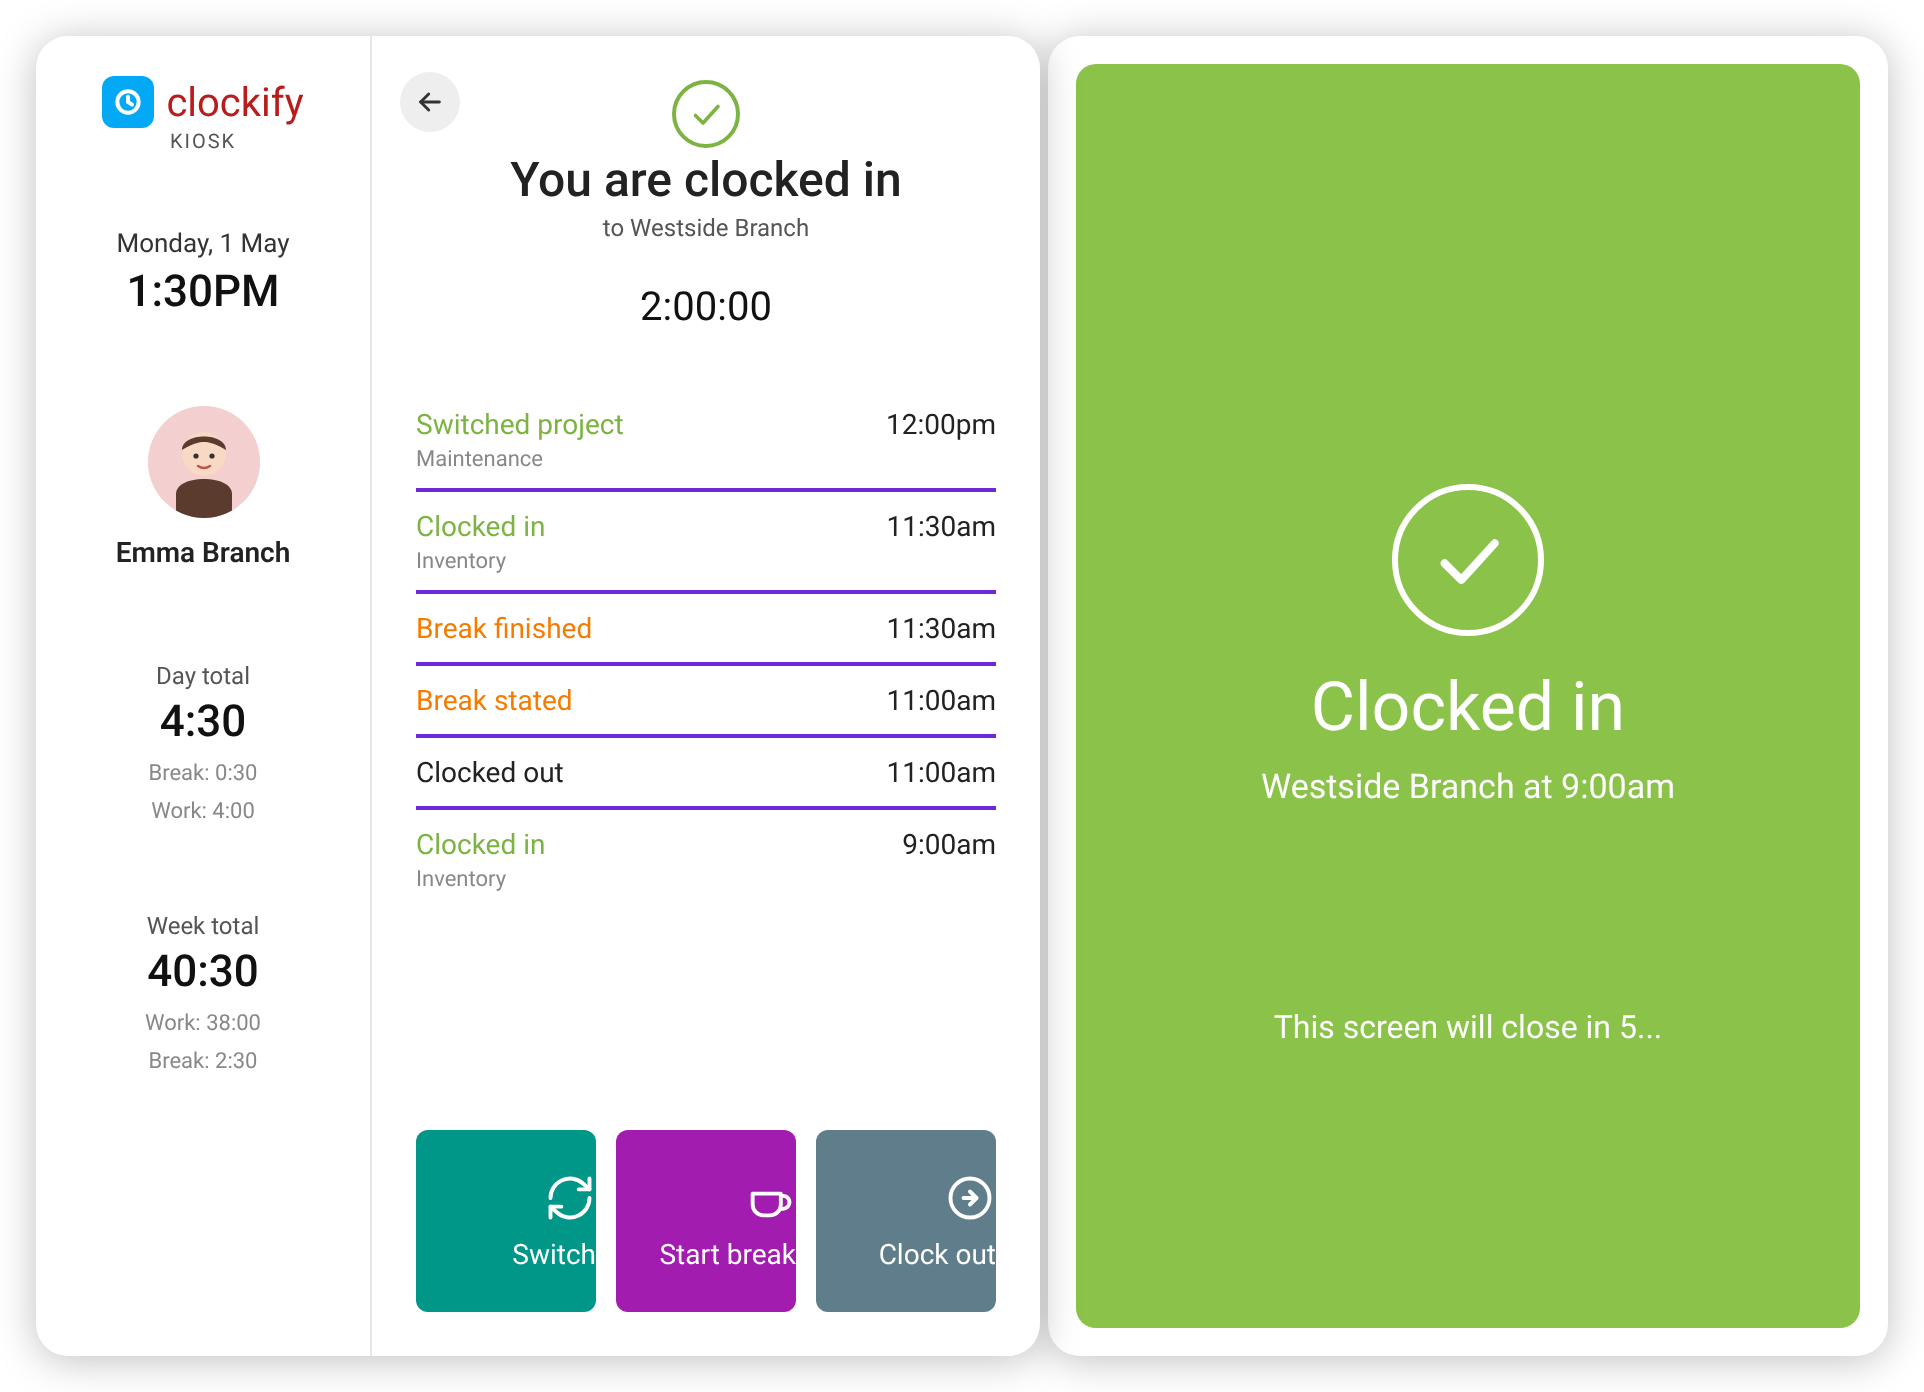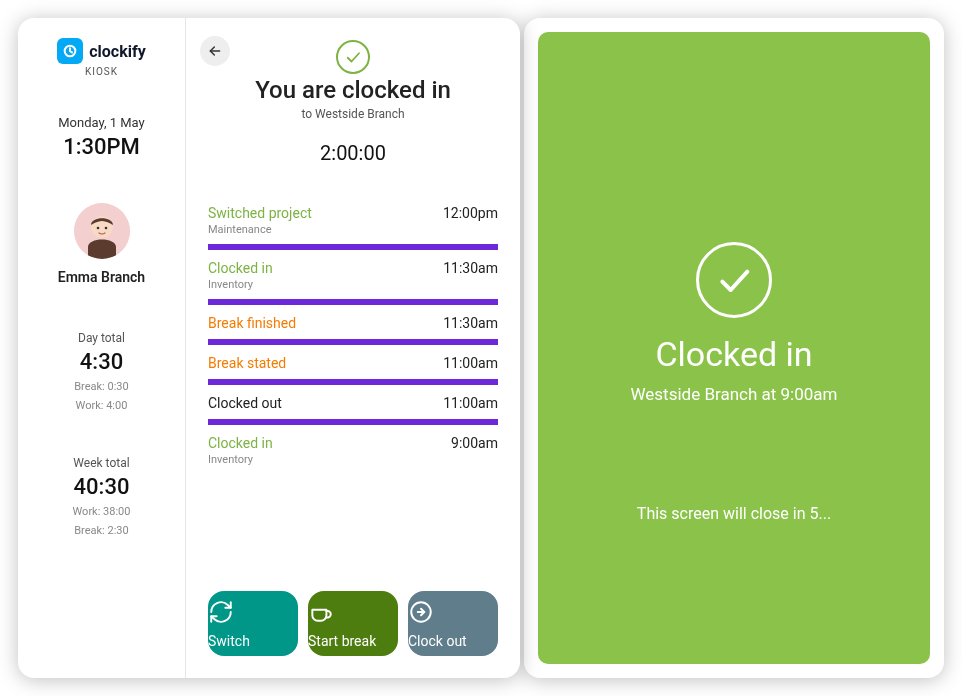--- a/index.html
+++ b/index.html
@@ -37,21 +37,21 @@
   }
   .logo-mark {
     width: 26px;
     height: 26px;
     background: #03A9F4;
     border-radius: 6px;
     display:flex;
     align-items:center;
     justify-content:center;
   }
-  .logo-text { font-size: 16px; font-weight: 700; color:#0f172a;}
+  .logo-text { font-size: 20px; font-weight: 400; color:#b91c1c;}
   .kiosk-text { font-size: 10px; letter-spacing: 1px; color:#555; margin-top:2px;}
   .date-text { font-size: 13px; color:#333; margin-top: 38px;}
   .time-text { font-size: 22px; font-weight: 500; color:#111; margin-top:4px;}
   .avatar {
     width: 56px; height:56px; border-radius:50%;
     background: radial-gradient(circle at 40% 30%, #f7d7d7 60%, #e9bcbc 100%);
     margin-top: 44px;
     position:relative;
     overflow:hidden;
   }
@@ -81,50 +81,50 @@
     width: 34px; height:34px; border-radius:50%;
     border: 2px solid #7cb342;
     display:flex;align-items:center;justify-content:center;
   }
   .clocked-title { font-size: 24px; font-weight:500; color:#222; margin-top: 2px;}
   .clocked-sub { font-size: 12px; color:#555; margin-top: 3px;}
   .clocked-time { font-size: 20px; color:#111; margin-top: 20px;}
   .events { margin-top: 30px; }
   .event-row {
     display:flex; justify-content:space-between; align-items:flex-start;
-    border-bottom:6px solid #6d28d9;
+    border-bottom:2px solid #6d28d9;
     padding: 10px 0 8px 0;
   }
   .event-row:last-child { border-bottom:none; }
   .event-title { font-size: 14px; }
   .event-title.green { color:#7cb342; }
   .event-title.orange { color:#f57c00; }
   .event-title.plain { color:#222; }
   .event-sub { font-size: 11px; color:#888; margin-top:2px;}
   .event-time { font-size: 14px; color:#222; }
   .action-row {
     margin-top:auto;
     display:flex;
     gap: 10px;
   }
   .action-btn {
     flex:1;
-    height: 65px;
-    border-radius: 16px;
+    height: 91px;
+    border-radius: 6px;
     display:flex;
     flex-direction:column;
-    align-items:flex-start;
+    align-items:flex-end;
     justify-content:center;
     gap: 8px;
     color:#fff;
     font-size: 14px;
     cursor:pointer;
   }
   .btn-switch { background:#009688;}
-  .btn-break { background:#4d7c0f;}
+  .btn-break { background:#a21caf;}
   .btn-out { background:#607d8b;}
   .card-right {
     position: absolute;
     left: 524px;
     top: 18px;
     width: 420px;
     height: 660px;
     background:#fff;
     border-radius:16px;
     box-shadow: 0 2px 20px rgba(0,0,0,0.25);

